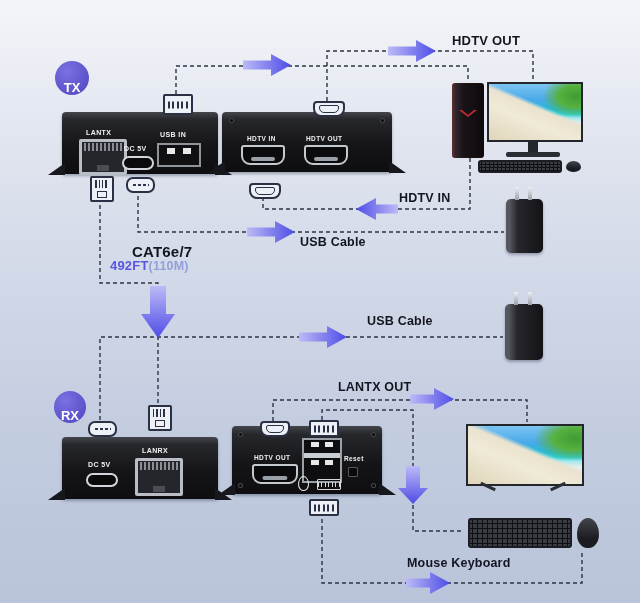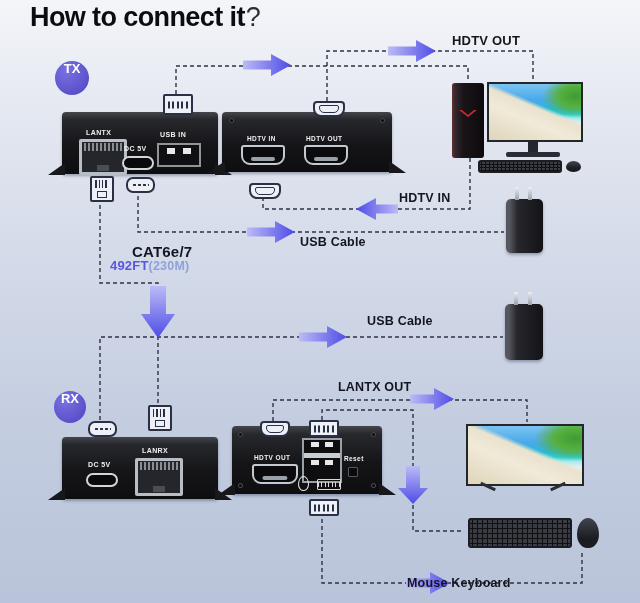--- a/index.html
+++ b/index.html
@@ -2,21 +2,21 @@
 <html><head>
 <meta charset="utf-8">
 <style>
   html,body{margin:0;padding:0;}
   .canvas{position:relative;width:640px;height:603px;overflow:hidden;
     font-family:"Liberation Sans",sans-serif;
     background:linear-gradient(180deg,#f4f5f9 0%,#e3e7f0 20%,#d2d9e8 45%,#c4cde0 70%,#b9c4da 100%);}
   .abs{position:absolute;}
   .title{left:30px;top:2px;font-size:27px;font-weight:800;color:#0b0b10;letter-spacing:-0.6px;}
   .title .qm{font-weight:500;color:#2c2c35;margin-left:1px;}
-  .badge{width:34px;height:34px;border-radius:50%;display:flex;align-items:flex-start;justify-content:center;
+  .badge{width:34px;height:34px;border-radius:50%;display:flex;align-items:flex-end;justify-content:center;
     background:radial-gradient(circle at 35% 30%,#7a71e2,#5a4fc8 75%);color:#fff;font-weight:800;font-size:13px;}
   .label{font-weight:700;font-size:12.5px;color:#14161f;letter-spacing:.2px;white-space:nowrap;}
   .dist b{color:#5a55e0;font-size:13px;}
   .dist span{color:#93a1d8;font-weight:600;font-size:12.5px;}
   
   .device{background:linear-gradient(180deg,#45464c 0,#27282c 12%,#151518 55%,#0e0e11 100%);
     border-radius:4px;box-shadow:0 2px 3px rgba(30,40,70,.35);}
   .flange{position:absolute;bottom:-1px;width:17px;height:12px;background:#17181b;}
   .flange.l{left:-14px;clip-path:polygon(0 100%,100% 0,100% 100%);}
   .flange.r{right:-14px;clip-path:polygon(0 0,100% 100%,0 100%);}
@@ -118,23 +118,20 @@
       <polygon points="398,204.5 376,204.5 376,198 356,209 376,220 376,213.5 398,213.5" fill="url(#gL)"></polygon>
       <polygon points="247,227.5 275,227.5 275,221 295,232 275,243 275,236.5 247,236.5" fill="url(#gR)"></polygon>
       <polygon points="150,286 166,286 166,314 175,314 158,338 141,314 150,314" fill="url(#gD)"></polygon>
       <polygon points="299,332.5 327,332.5 327,326 347,337 327,348 327,341.5 299,341.5" fill="url(#gR)"></polygon>
       <polygon points="410,394.5 434,394.5 434,388 454,399 434,410 434,403.5 410,403.5" fill="url(#gR)"></polygon>
       <polygon points="406,466 420,466 420,488 428,488 413,504 398,488 406,488" fill="url(#gD)"></polygon>
       <polygon points="406,578.5 430,578.5 430,572 450,583 430,594 430,587.5 406,587.5" fill="url(#gR)"></polygon>
     </g>
   </svg>
 
-  <div class="abs title">
-    <span>How to connect it</span><span class="qm">?</span>
-  </div>
 
   <div class="abs badge" style="left:55px;top:61px;">
     <span>TX</span>
   </div>
   <div class="abs badge" style="left:54px;top:391px;width:32px;height:32px;">
     <span>RX</span>
   </div>
 
   <div class="abs device" style="left:62px;top:112px;width:156px;height:62px;">
     <div class="flange l"></div>
@@ -258,19 +255,19 @@
   <div class="tvleg" style="left:480px;top:485px;transform:rotate(25deg);"></div>
   <div class="tvleg" style="left:550px;top:485px;transform:rotate(-25deg);"></div>
   <div class="abs kb" style="left:468px;top:518px;width:104px;height:30px;"></div>
   <div class="abs mouse" style="left:577px;top:518px;width:22px;height:30px;"></div>
 
   <div class="abs label" style="left:452px;top:33px;font-size:13px;">HDTV OUT</div>
   <div class="abs label" style="left:399px;top:191px;">HDTV IN</div>
   <div class="abs label" style="left:300px;top:235px;">USB Cable</div>
   <div class="abs label" style="left:132px;top:243px;font-size:15px;">CAT6e/7</div>
   <div class="abs label dist" style="left:110px;top:258px;">
-    <b>492FT</b><span>(230M)</span>
+    <b>492FT</b><span>(110M)</span>
   </div>
   <div class="abs label" style="left:367px;top:314px;">USB Cable</div>
   <div class="abs label" style="left:338px;top:380px;">LANTX OUT</div>
-  <div class="abs label" style="left:407px;top:556px;margin-top:20px;">Mouse Keyboard</div>
+  <div class="abs label" style="left:407px;top:556px;">Mouse Keyboard</div>
 
 </div>
 
 </body></html>

